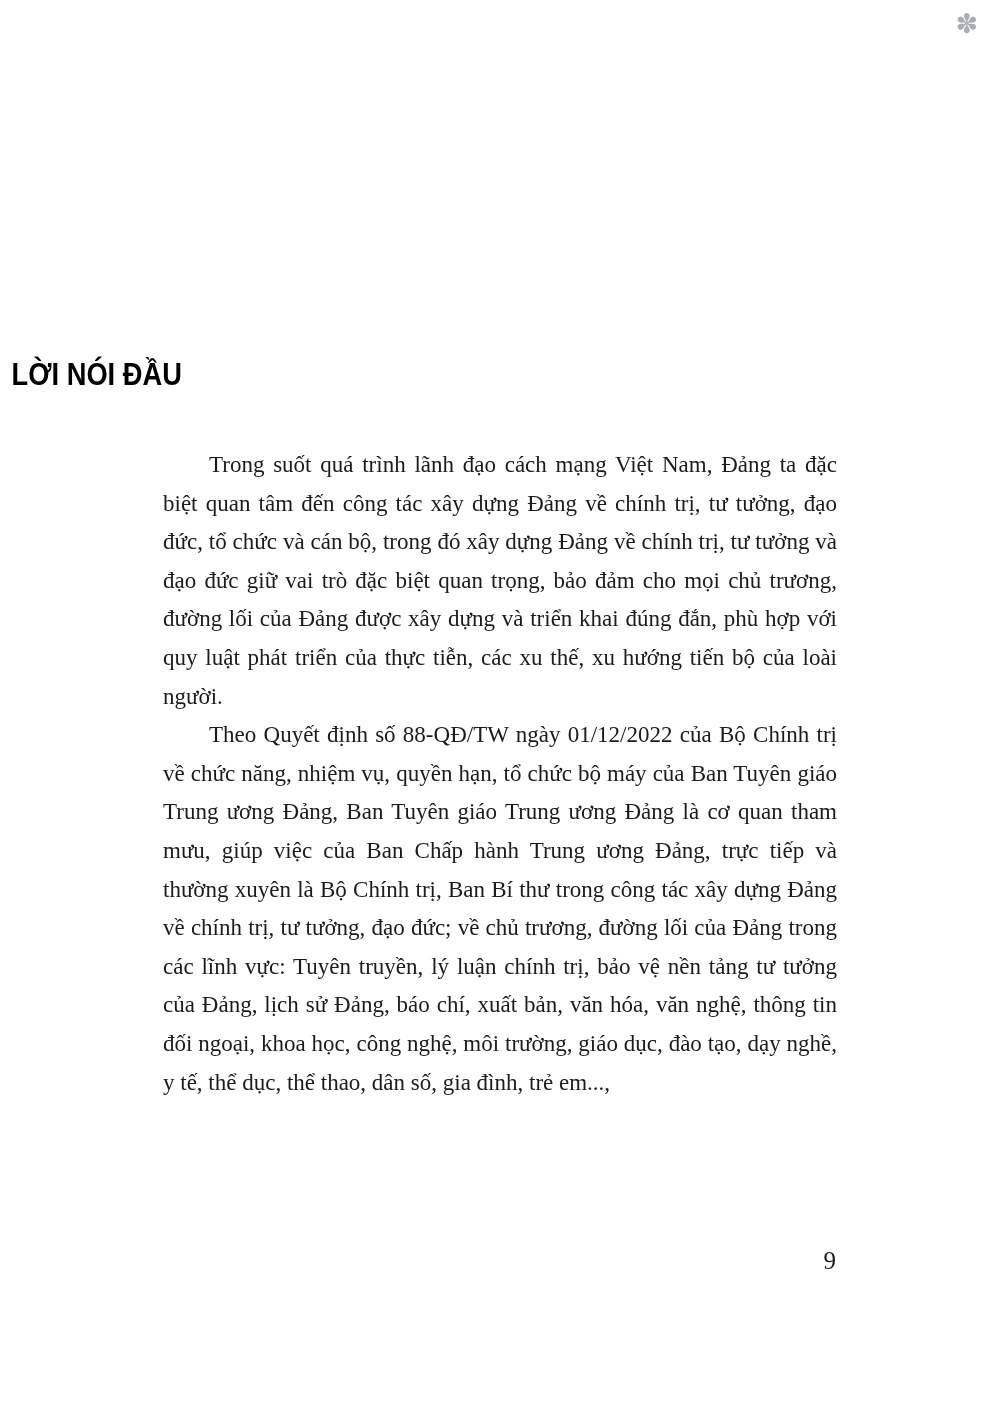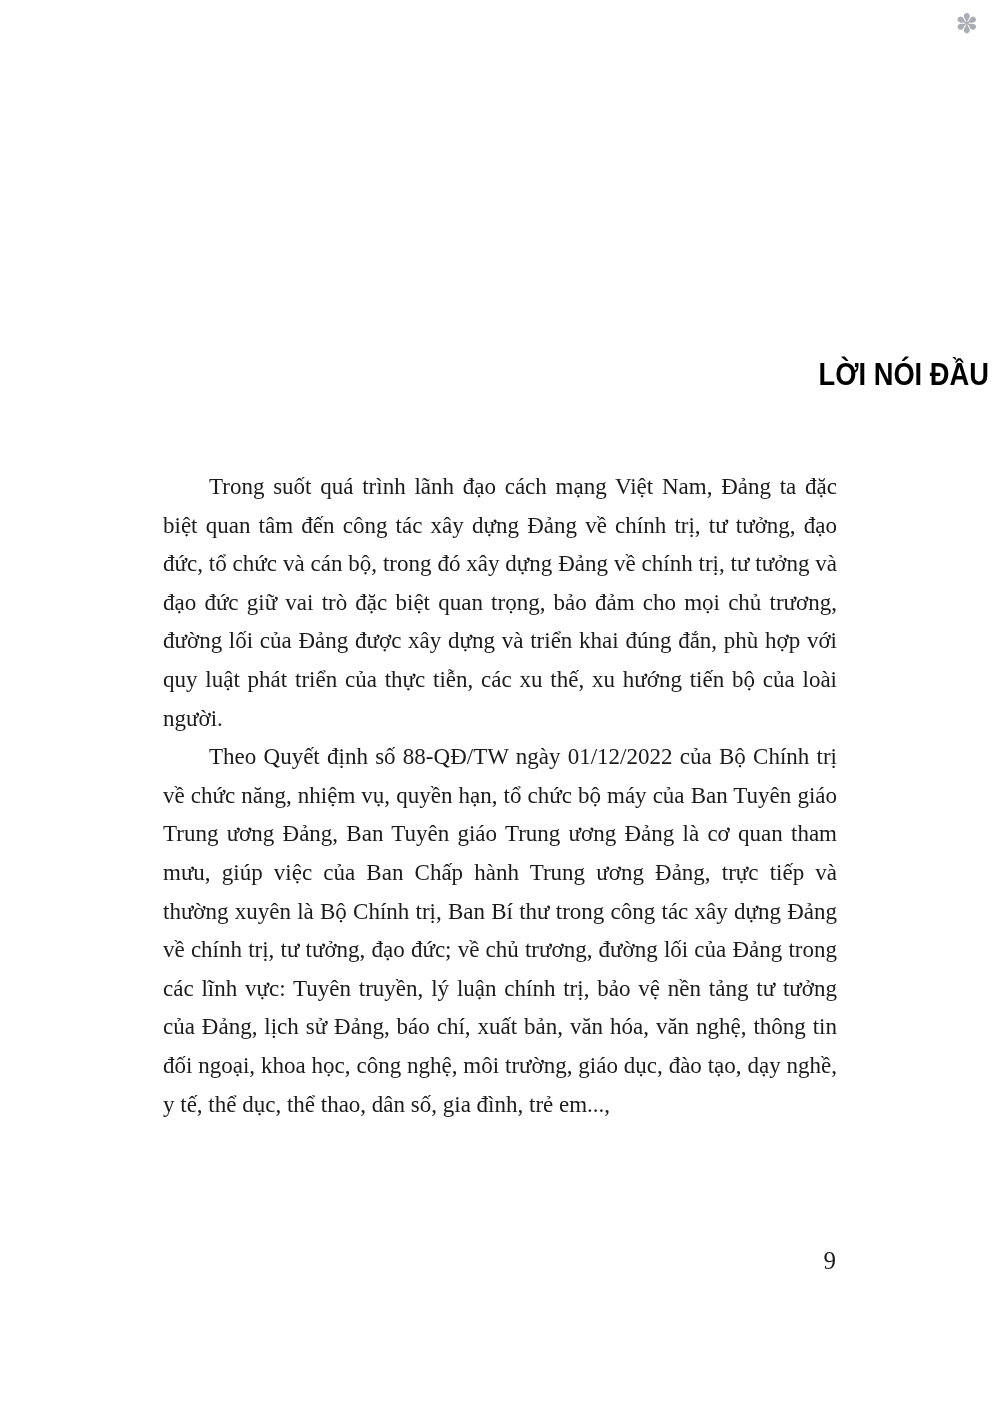--- a/index.html
+++ b/index.html
@@ -24,35 +24,35 @@
     line-height: 1;
     color: #a9aeb4;
     font-family: "DejaVu Sans", sans-serif;
     user-select: none;
   }
   .page-title {
     position: absolute;
     top: 336px;
     left: 0;
     width: 100%;
-    text-align: right;
+    text-align: left;
     font-family: "Liberation Sans", sans-serif;
     font-weight: bold;
     font-size: 31px;
     letter-spacing: 0px;
     color: #000000;
   }
   .page-title .condense {
     display: inline-block;
     transform: scaleX(0.88);
     transform-origin: center;
   }
   .body-text {
     position: absolute;
-    top: 468px;
+    top: 446px;
     left: 163px;
     width: 674px;
     font-size: 23px;
     line-height: 38.6px;
     text-align: justify;
     color: #1b1b1b;
   }
   .body-text p {
     margin: 0;
     padding: 0;

